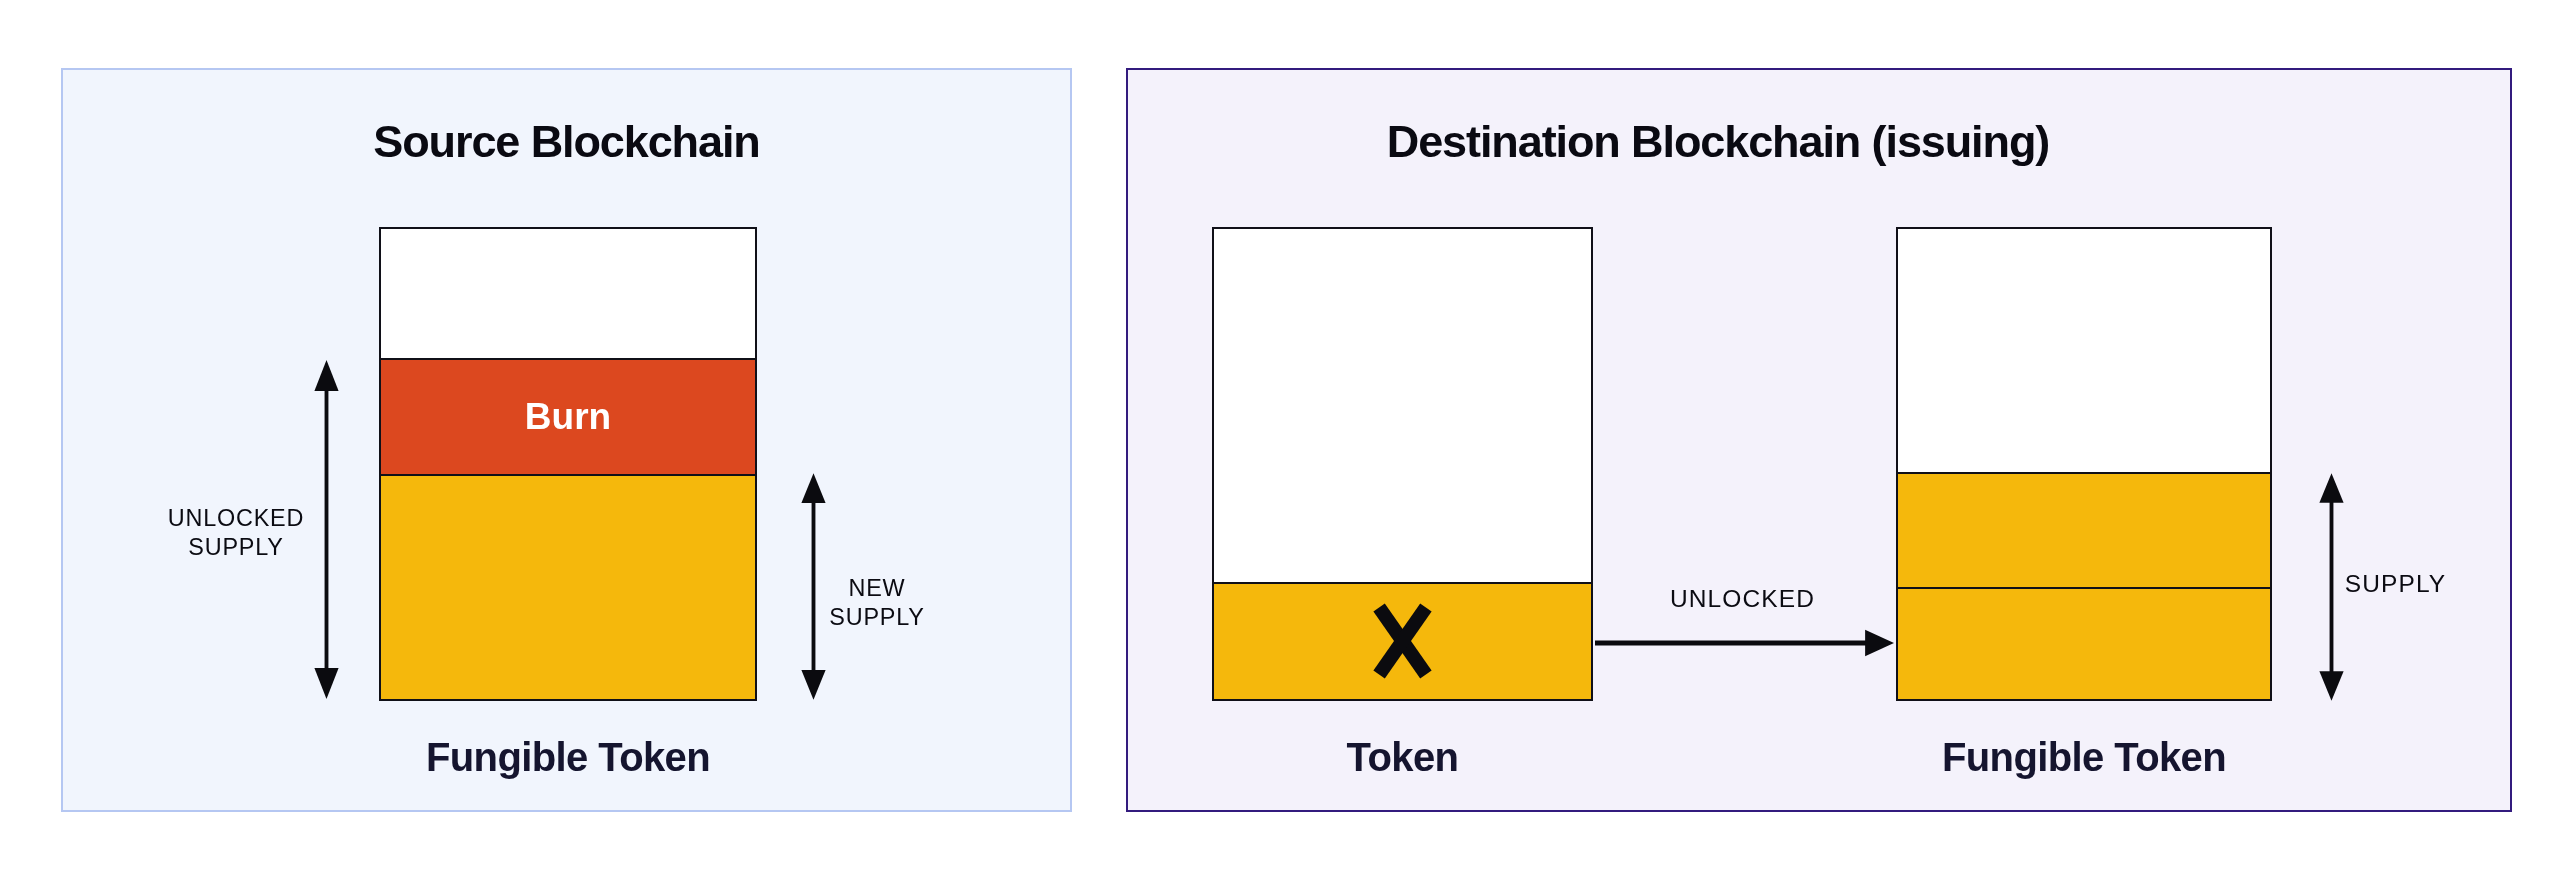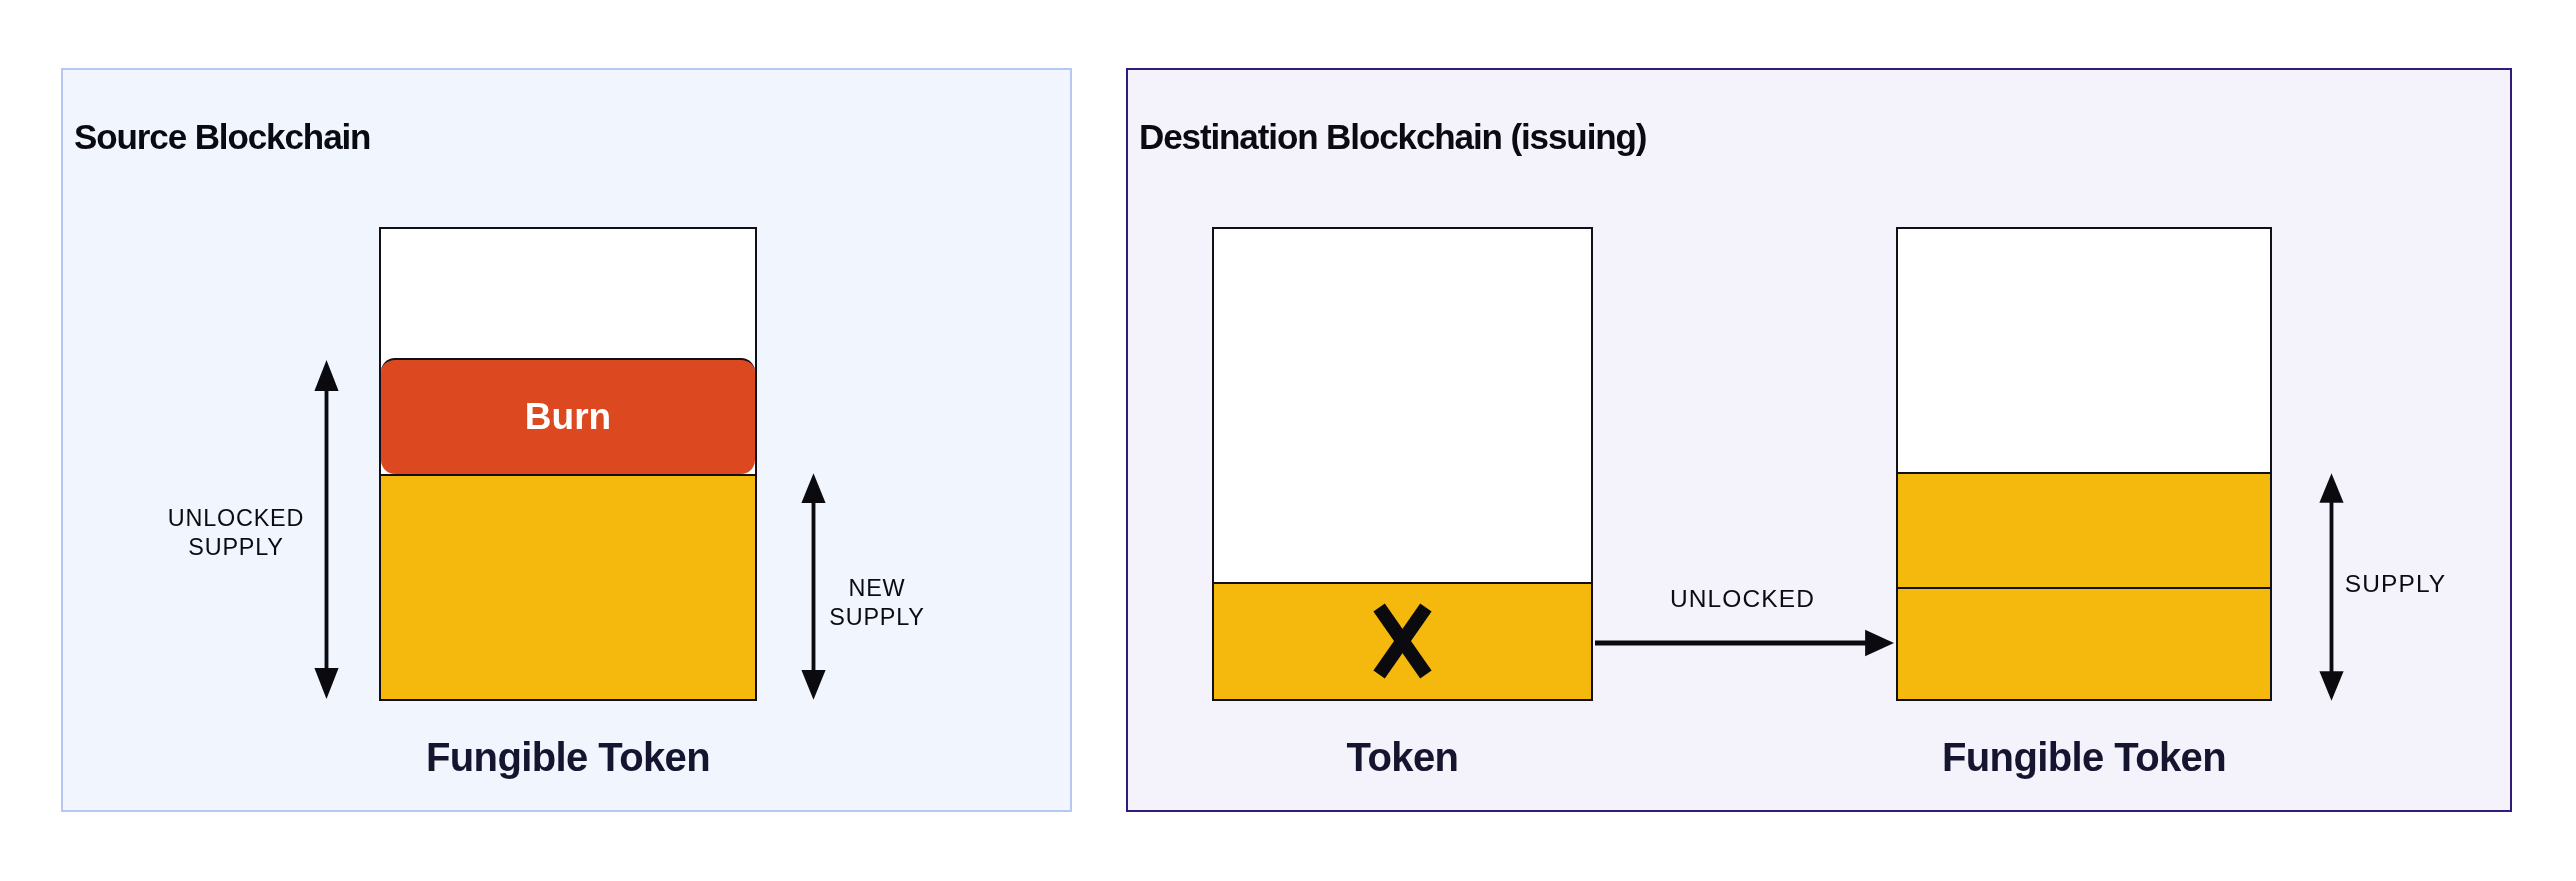--- a/index.html
+++ b/index.html
@@ -31,39 +31,39 @@
     left:61px;top:68px;width:1011px;height:744px;
     background:var(--left-panel-bg);
     border:2.2px solid var(--left-panel-border);
   }
   .panel-right{
     left:1126px;top:68px;width:1386px;height:744px;
     background:var(--right-panel-bg);
     border:2.8px solid var(--right-panel-border);
   }
   .panel-title{
-    font-size:35px;font-weight:700;letter-spacing:-1.1px;
-    color:var(--title-text);line-height:1;margin-left:13px;
+    font-size:45px;font-weight:700;letter-spacing:-1.1px;
+    color:var(--title-text);text-align:center;line-height:1;
   }
   .title-left{left:61px;width:1011px;top:119px;}
   .title-right{left:1126px;width:1184px;top:119px;}
   .bar{
     border:2.2px solid var(--bar-border);
     display:flex;flex-direction:column;
     background:#ffffff;
   }
   .bar-left{left:379px;top:227px;width:378px;height:474px;}
   .bar-pool{left:1212px;top:227px;width:381px;height:474px;}
   .bar-token{left:1896px;top:227px;width:376px;height:474px;}
   .seg{width:100%;flex:none;}
   .seg+.seg{border-top:2.2px solid var(--bar-border);}
   .seg-white{background:#ffffff;}
   .seg-burn{
     background:var(--burn-orange);
-    display:flex;align-items:center;justify-content:center;border-radius:14px;
+    display:flex;align-items:center;justify-content:center;
   }
   .seg-yellow{background:var(--token-yellow);position:relative;}
   .burn-label{
     color:var(--burn-label-text);
     font-size:37px;font-weight:600;letter-spacing:0px;
   }
   .caps-label{
     font-size:23.4px;font-weight:400;letter-spacing:0.8px;
     color:var(--caps-text);text-align:center;line-height:1.22;
   }

